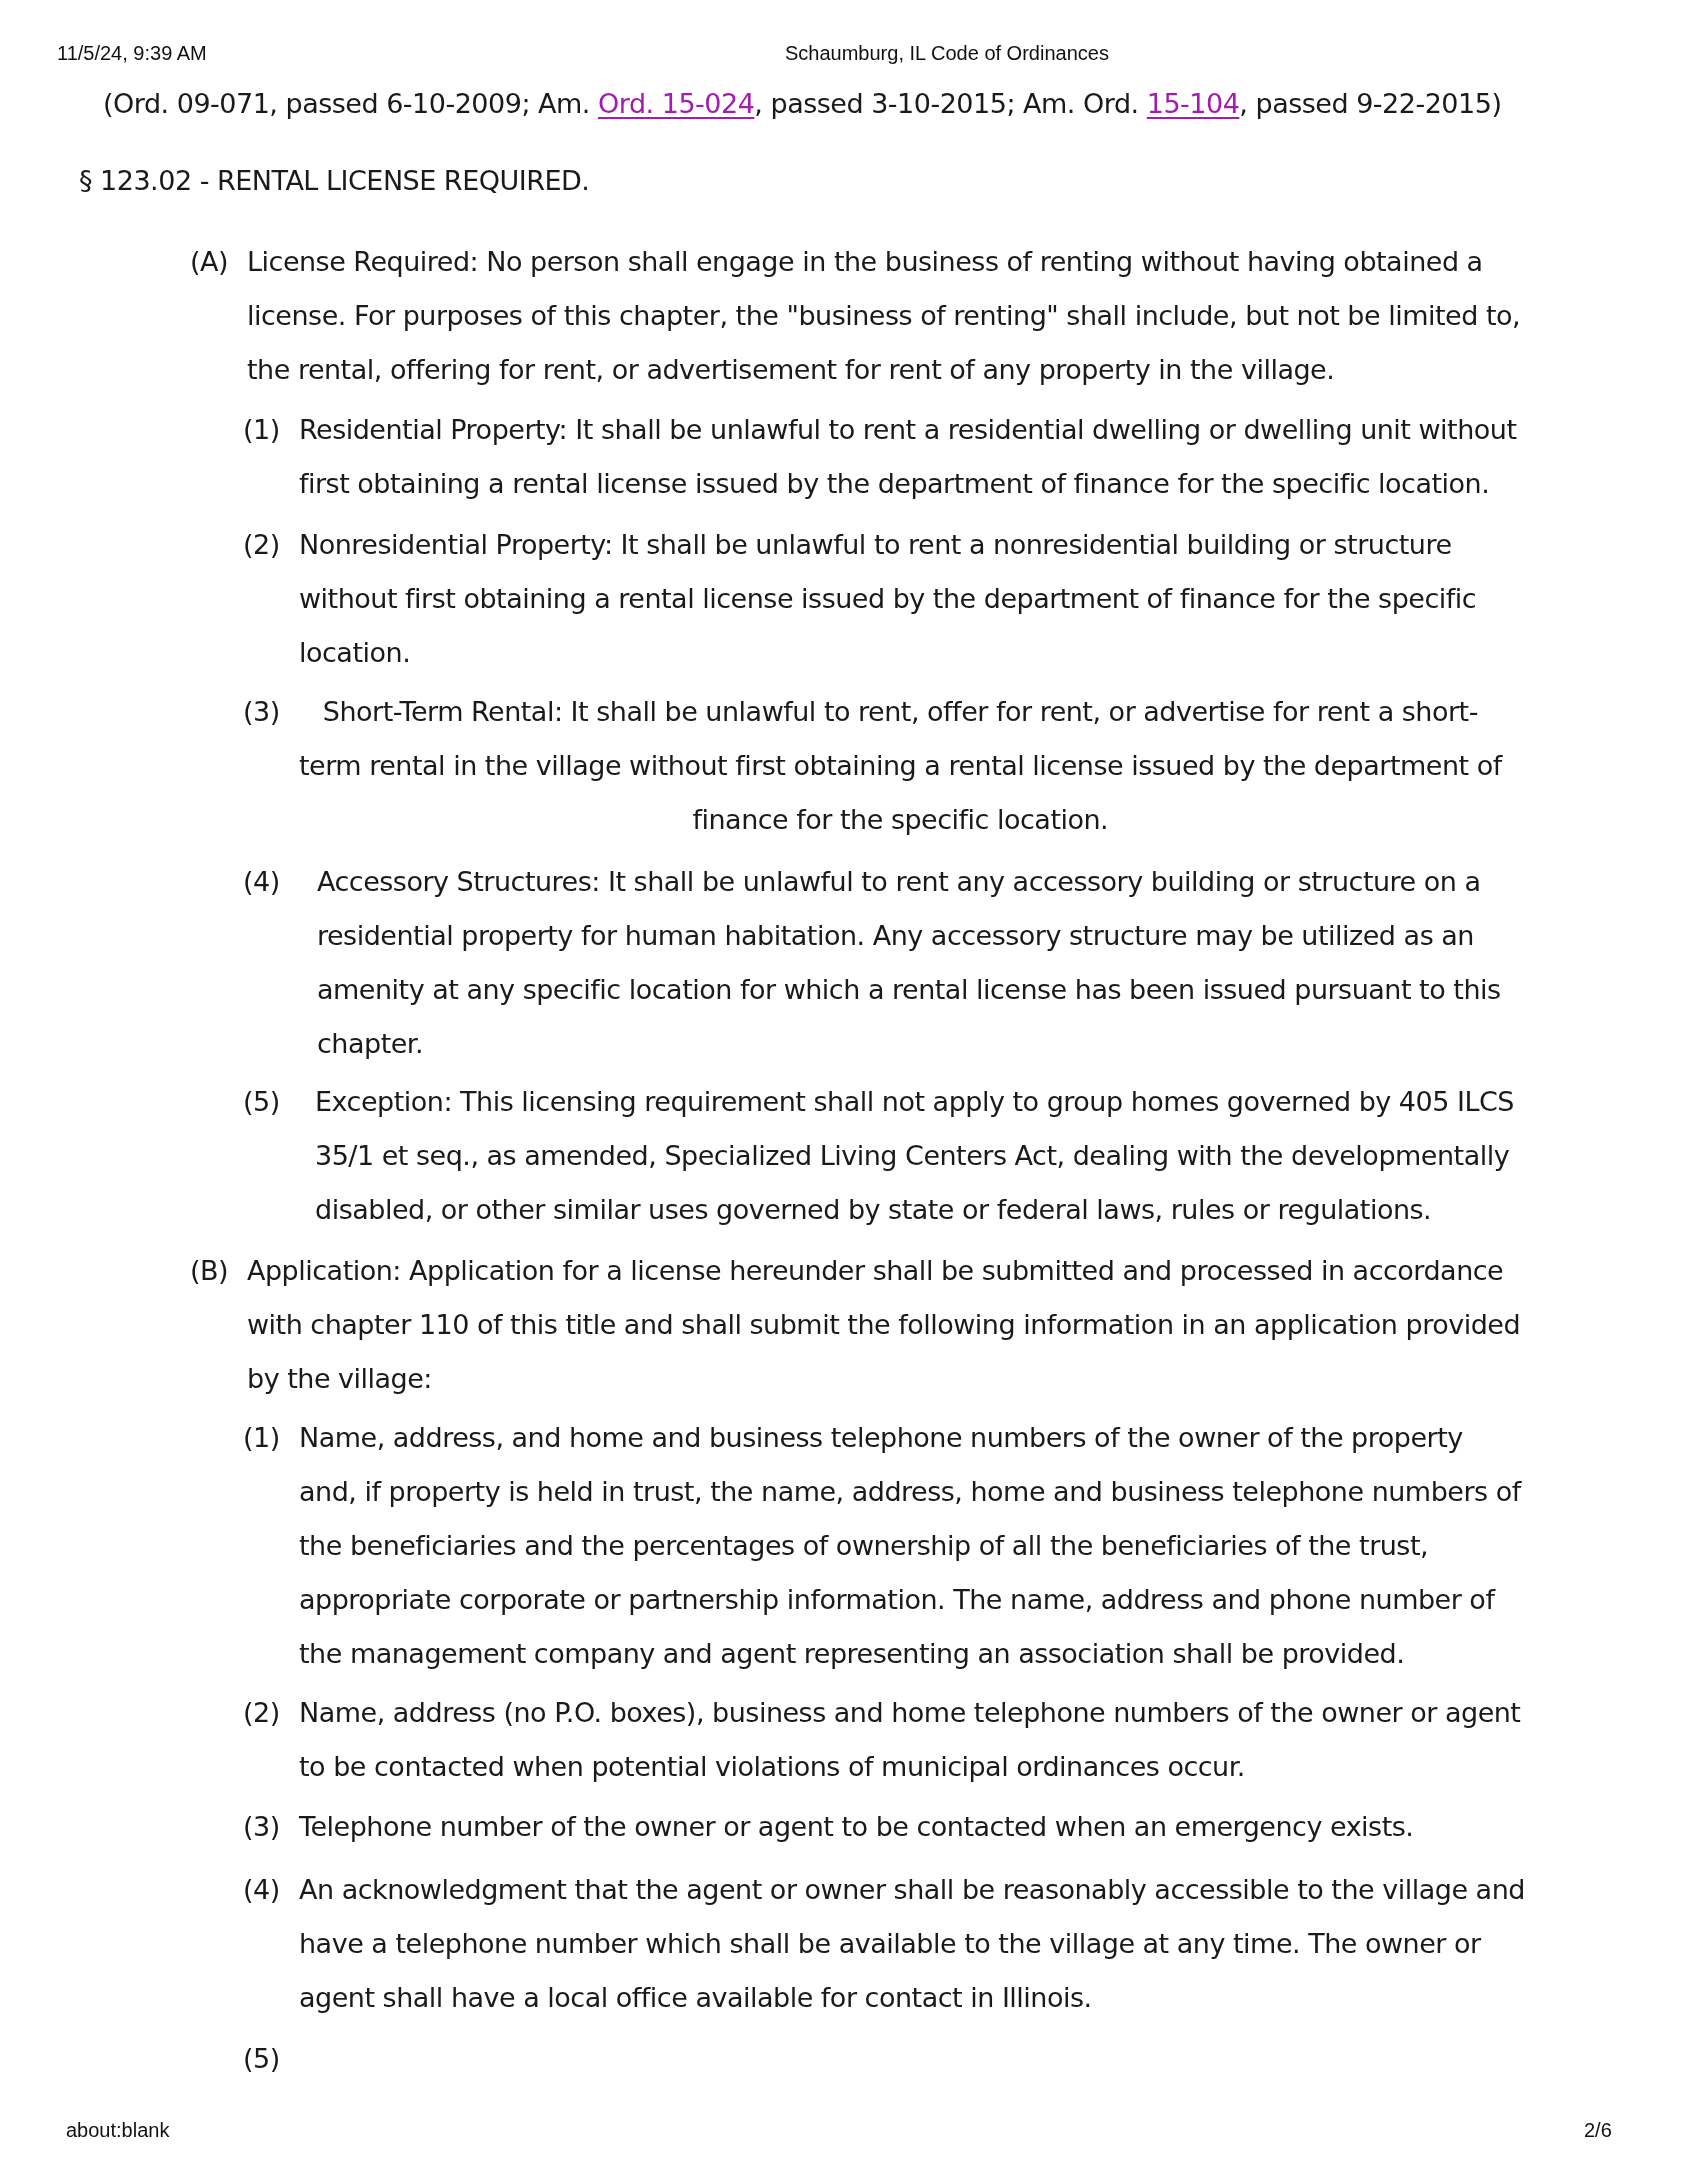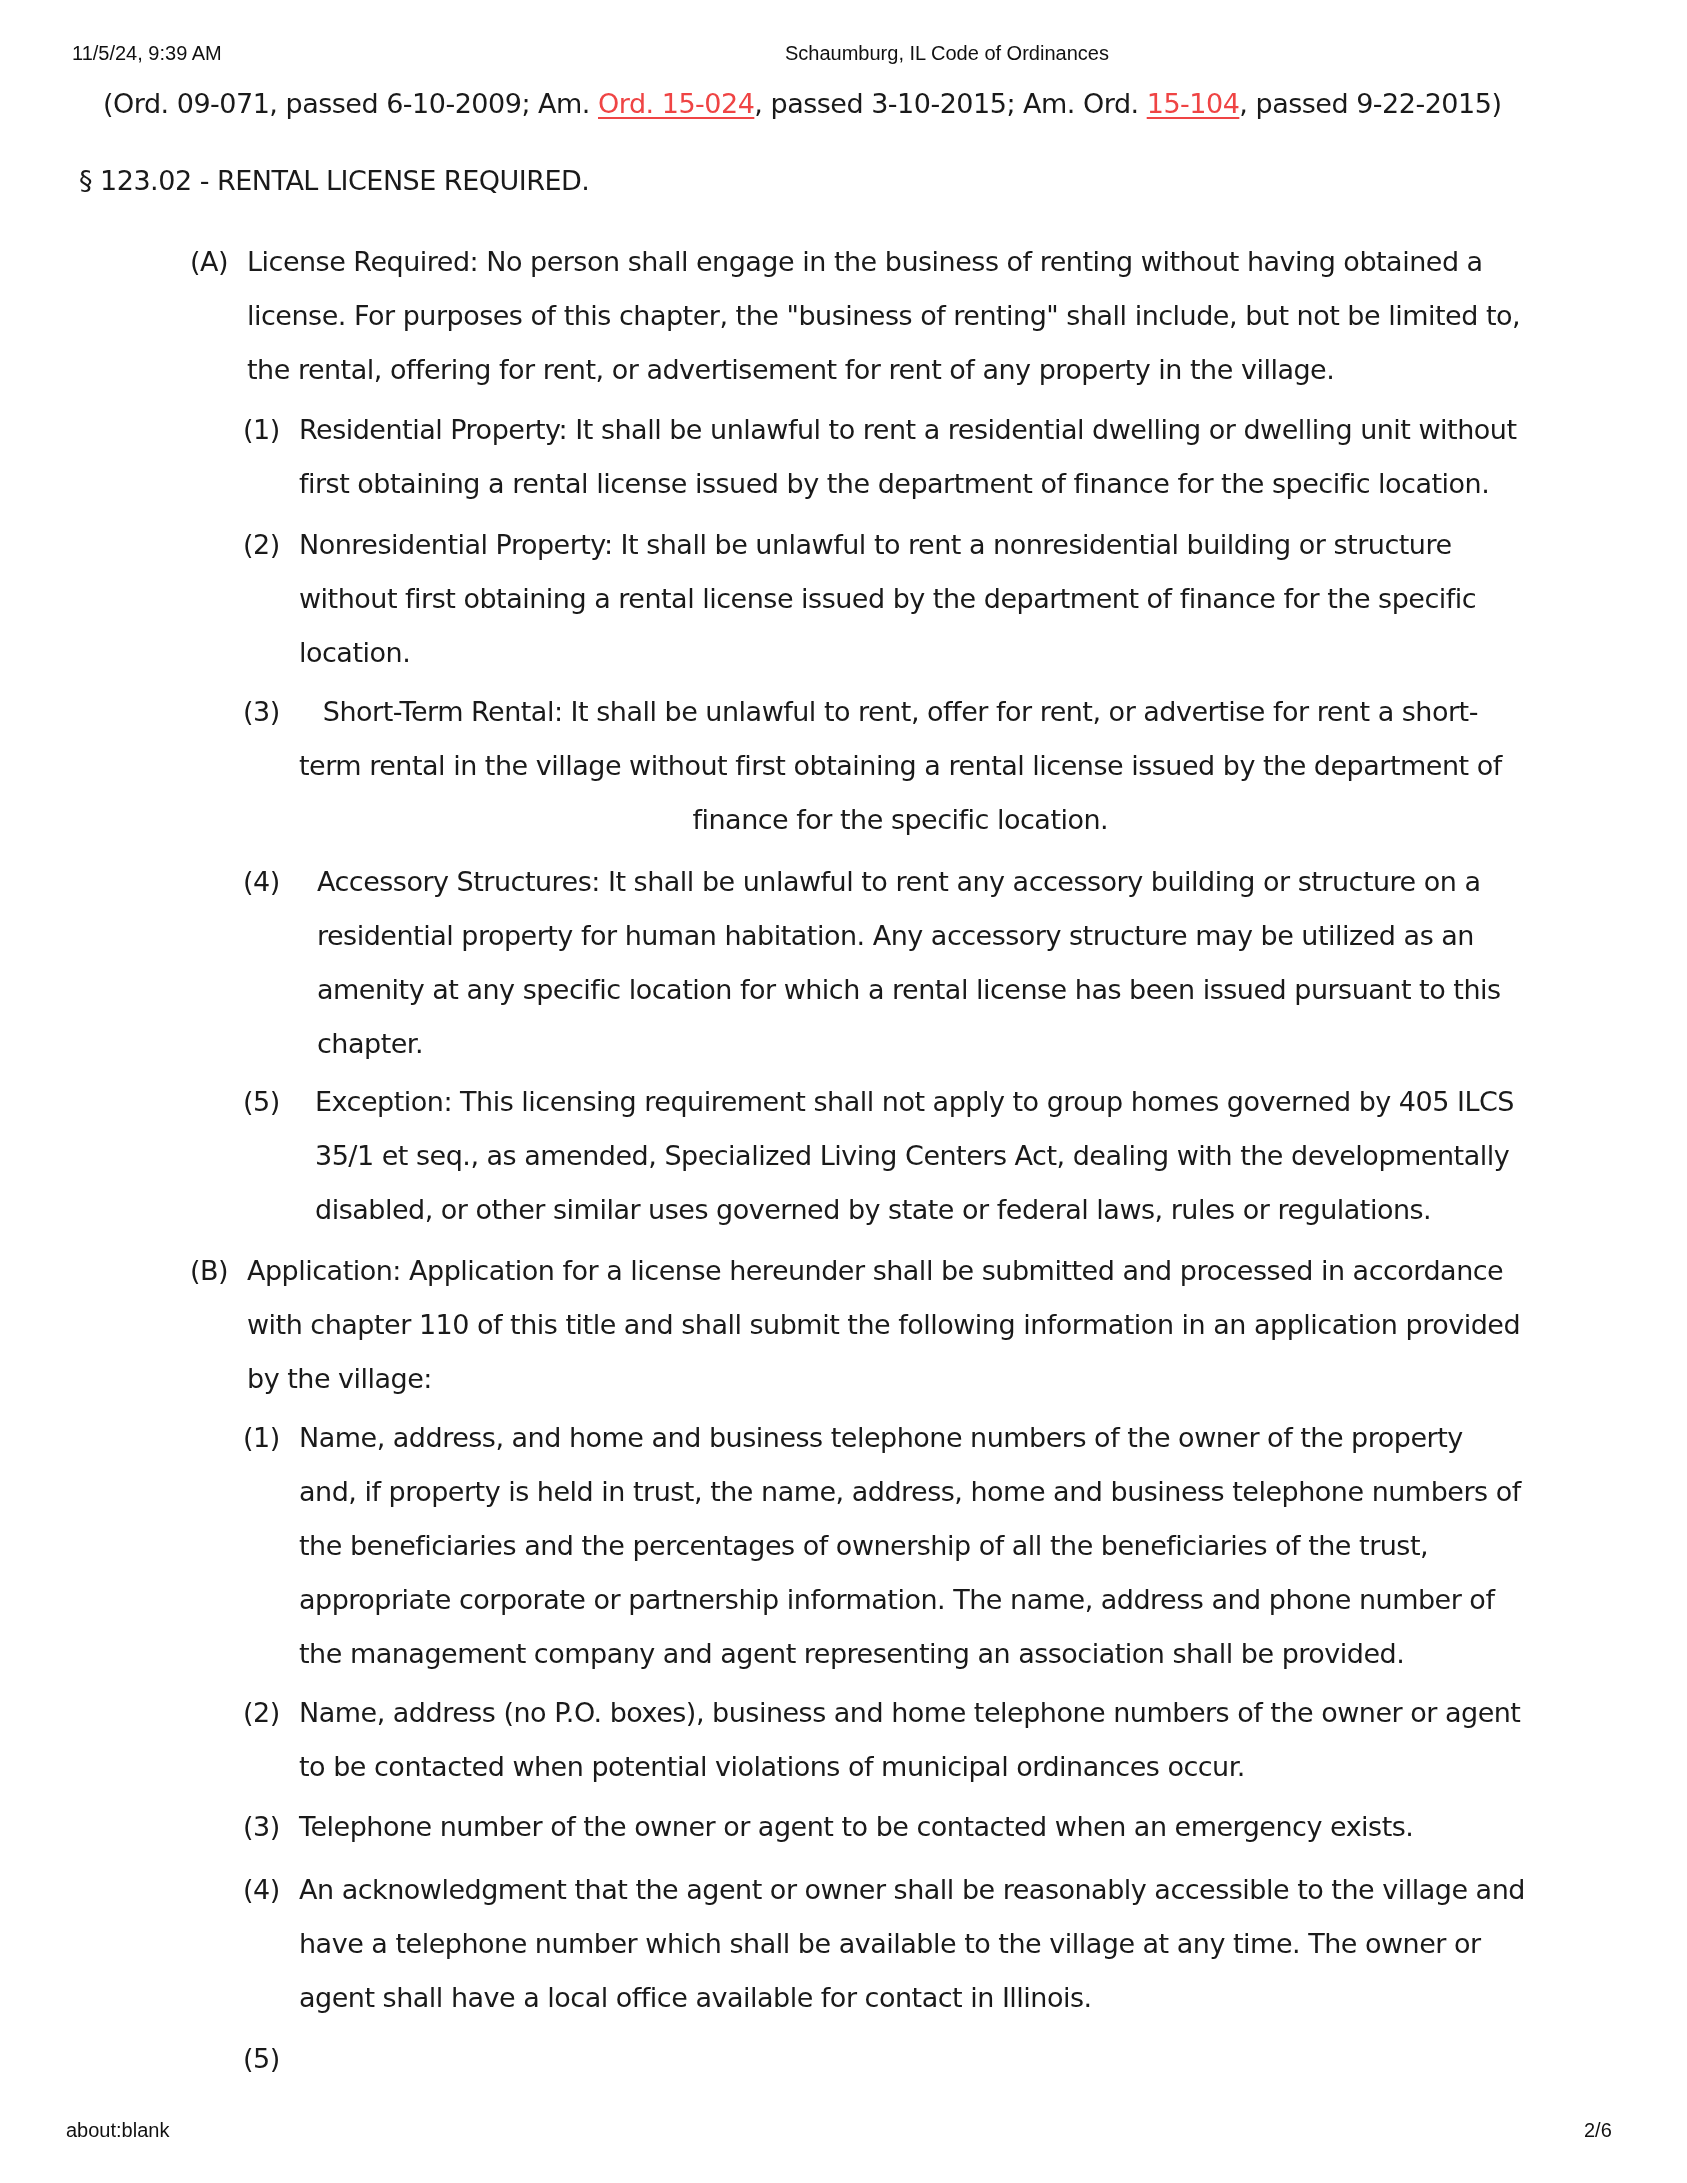--- a/index.html
+++ b/index.html
@@ -2,26 +2,26 @@
 <html style="font-size:13.5px"><head>
 <meta charset="utf-8">
 <style>
   html, body { margin:0; padding:0; background:#ffffff; }
   body { width:1687px; height:2183px; position:relative; overflow:hidden; color:#111; }
   .hdr { position:absolute; font-family:"Liberation Sans", sans-serif; font-size:20px; color:#111; white-space:nowrap; }
   .line { position:absolute; font-family:"DejaVu Sans", sans-serif; font-size:27px; white-space:nowrap; color:#1a1a1a; letter-spacing:-0.5px; }
   .block { position:absolute; font-family:"DejaVu Sans", sans-serif; font-size:27px; line-height:54px; color:#1a1a1a; letter-spacing:-0.5px; }
   .lbl { position:absolute; }
   .txt { position:absolute; white-space:pre-line; }
-  a.u { color:#ef4444; text-underline-offset:4.2px; }
+  a.u { color:#a21caf; text-underline-offset:4.2px; }
 </style>
 </head>
 <body>
 
-<div class="hdr" style="left:72px; top:42px;">11/5/24, 9:39 AM</div>
+<div class="hdr" style="left:57px; top:42px;">11/5/24, 9:39 AM</div>
 <div class="hdr" style="left:785px; top:42px;">Schaumburg, IL Code of Ordinances</div>
 
 <div class="line" style="left:103px; top:88px;">
   <span>(Ord. 09-071, passed 6-10-2009; Am. </span><a class="u" href="#">Ord. 15-024</a><span>, passed 3-10-2015; Am. Ord. </span><a class="u" href="#">15-104</a><span>, passed 9-22-2015)</span>
 </div>
 
 <div class="line" style="left:79px; top:165px;">§ 123.02 - RENTAL LICENSE REQUIRED.</div>
 
 <div class="block" style="left:0; top:235px; width:1687px;">
   <span class="lbl" style="left:190px;">(A)</span>

